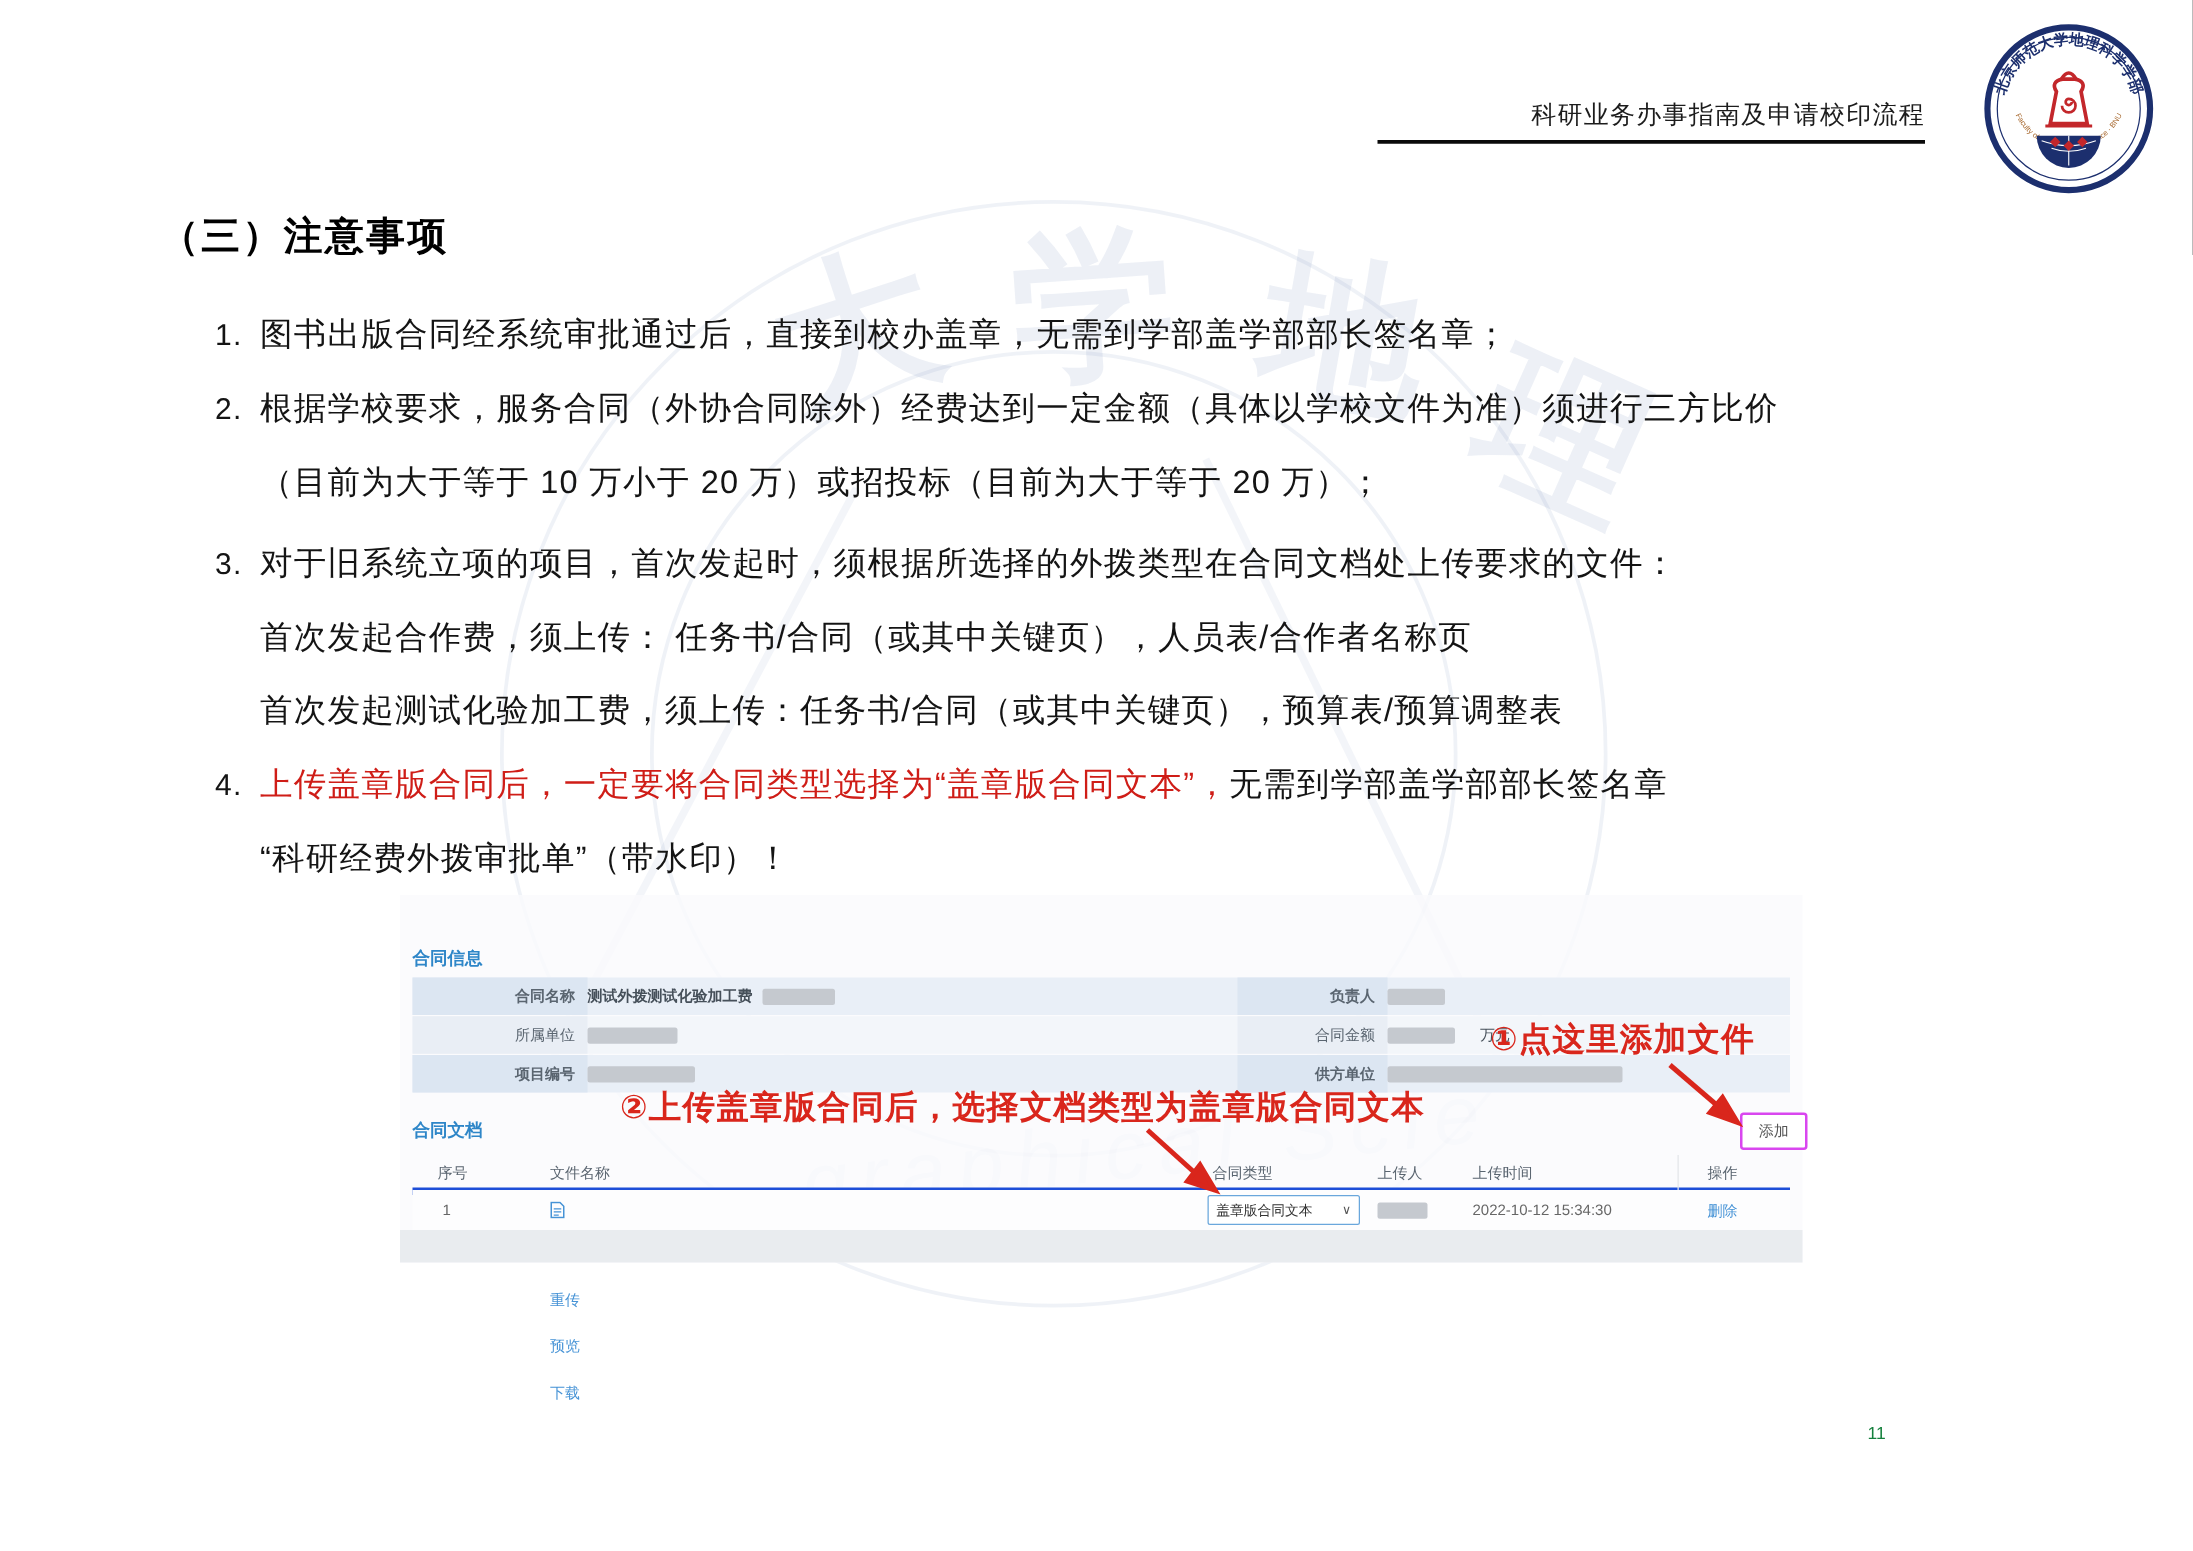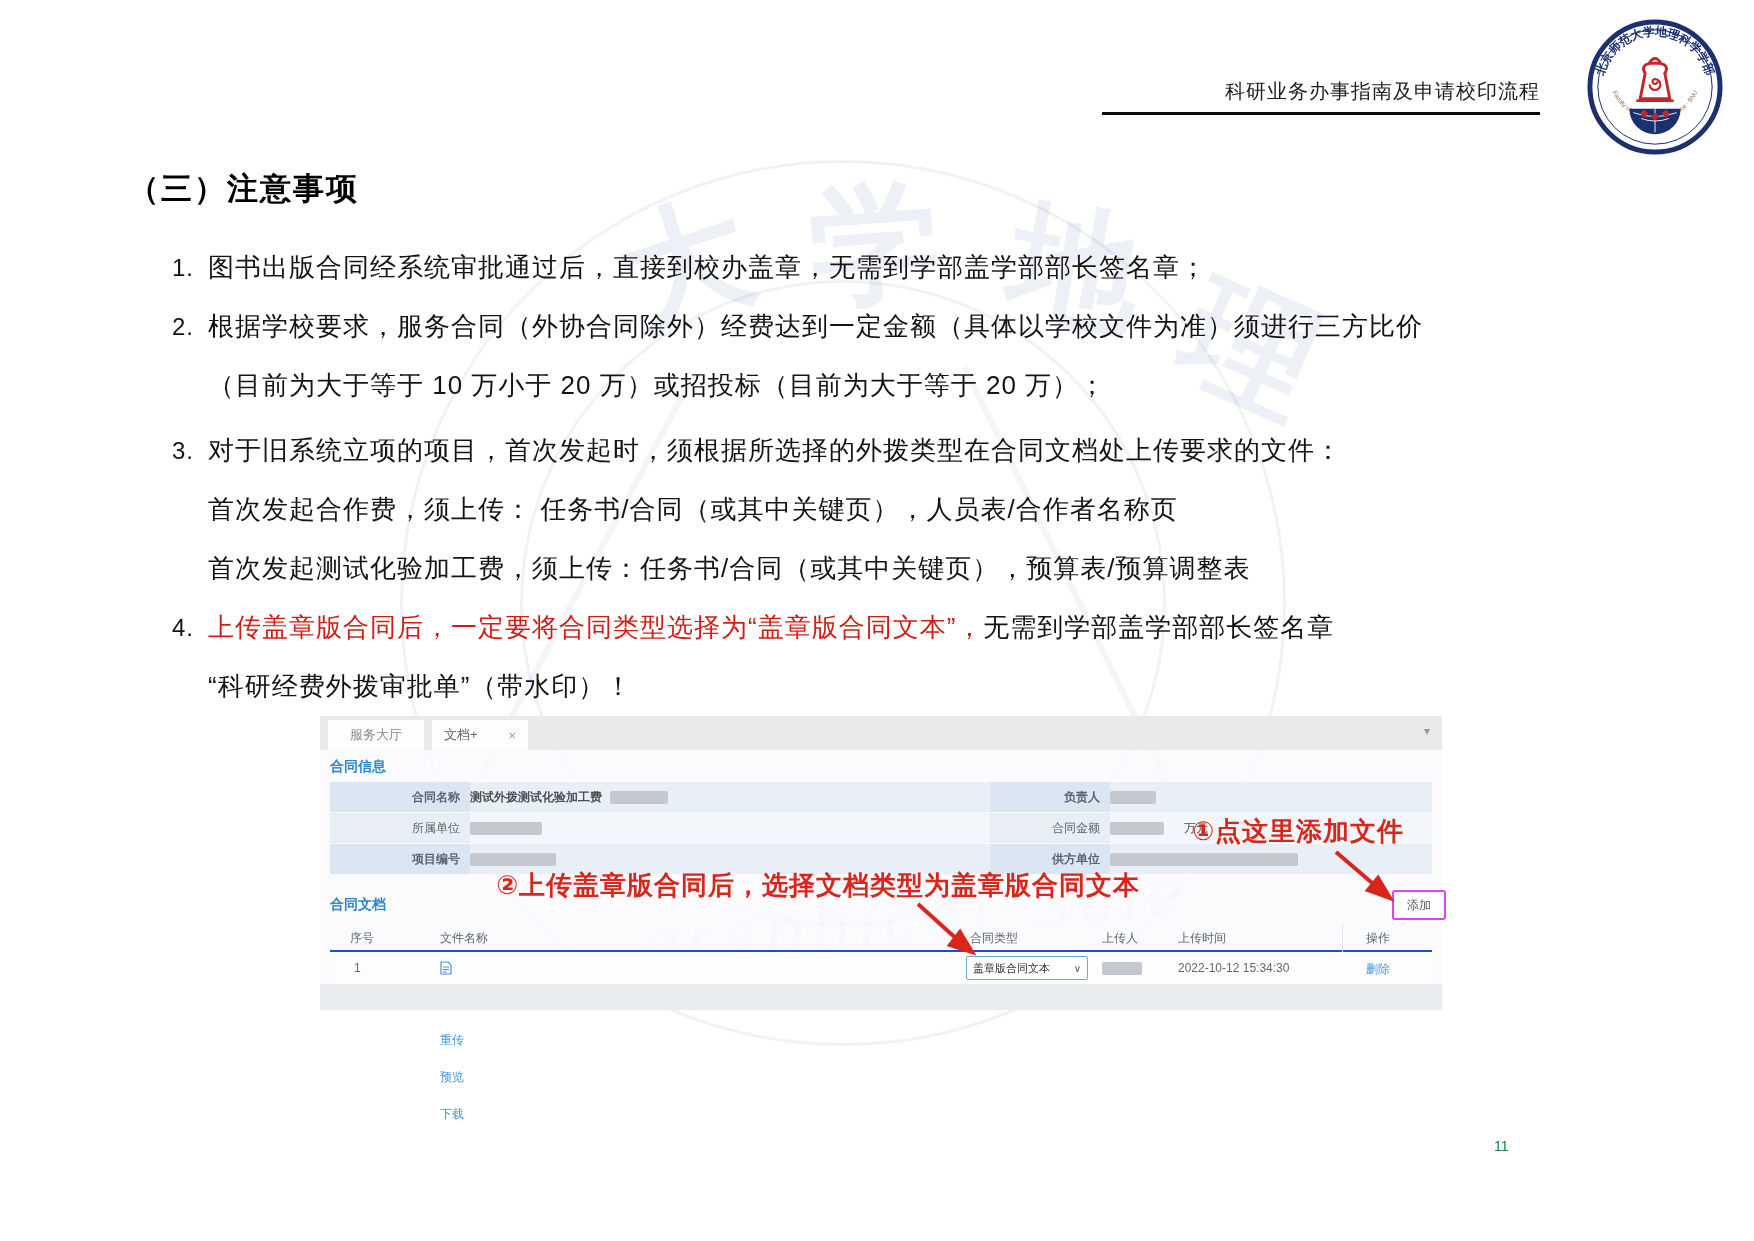--- a/index.html
+++ b/index.html
@@ -146,28 +146,20 @@
     <span>首次发起测试化验加工费，须上传：任务书/合同（或其中关键页），预算表/预算调整表</span>
   </div>
   <div class="note-line" style="top:610px;">
     <span class="num">4.</span><span class="red">上传盖章版合同后，一定要将合同类型选择为“盖章版合同文本”，</span><span>无需到学部盖学部部长签名章</span>
   </div>
   <div class="note-line cont" style="top:669px;">
     <span>“科研经费外拨审批单”（带水印）！</span>
   </div>
 
   <div class="ss">
-    <div class="ss-tabbar">
-      <div class="ss-tab t1">服务大厅</div>
-      <div class="ss-tab t2">
-        <span>文档+</span>
-        <span class="x">×</span>
-      </div>
-      <span class="ss-caret">▾</span>
-    </div>
 
     <div class="ss-secttl" style="top:42px;">合同信息</div>
 
     <div class="form">
       <div class="frow odd">
         <div class="fl l">合同名称</div>
         <div class="fv left">
           <span>测试外拨测试化验加工费</span>
           <span class="redact" style="width:58px;"></span>
         </div>

